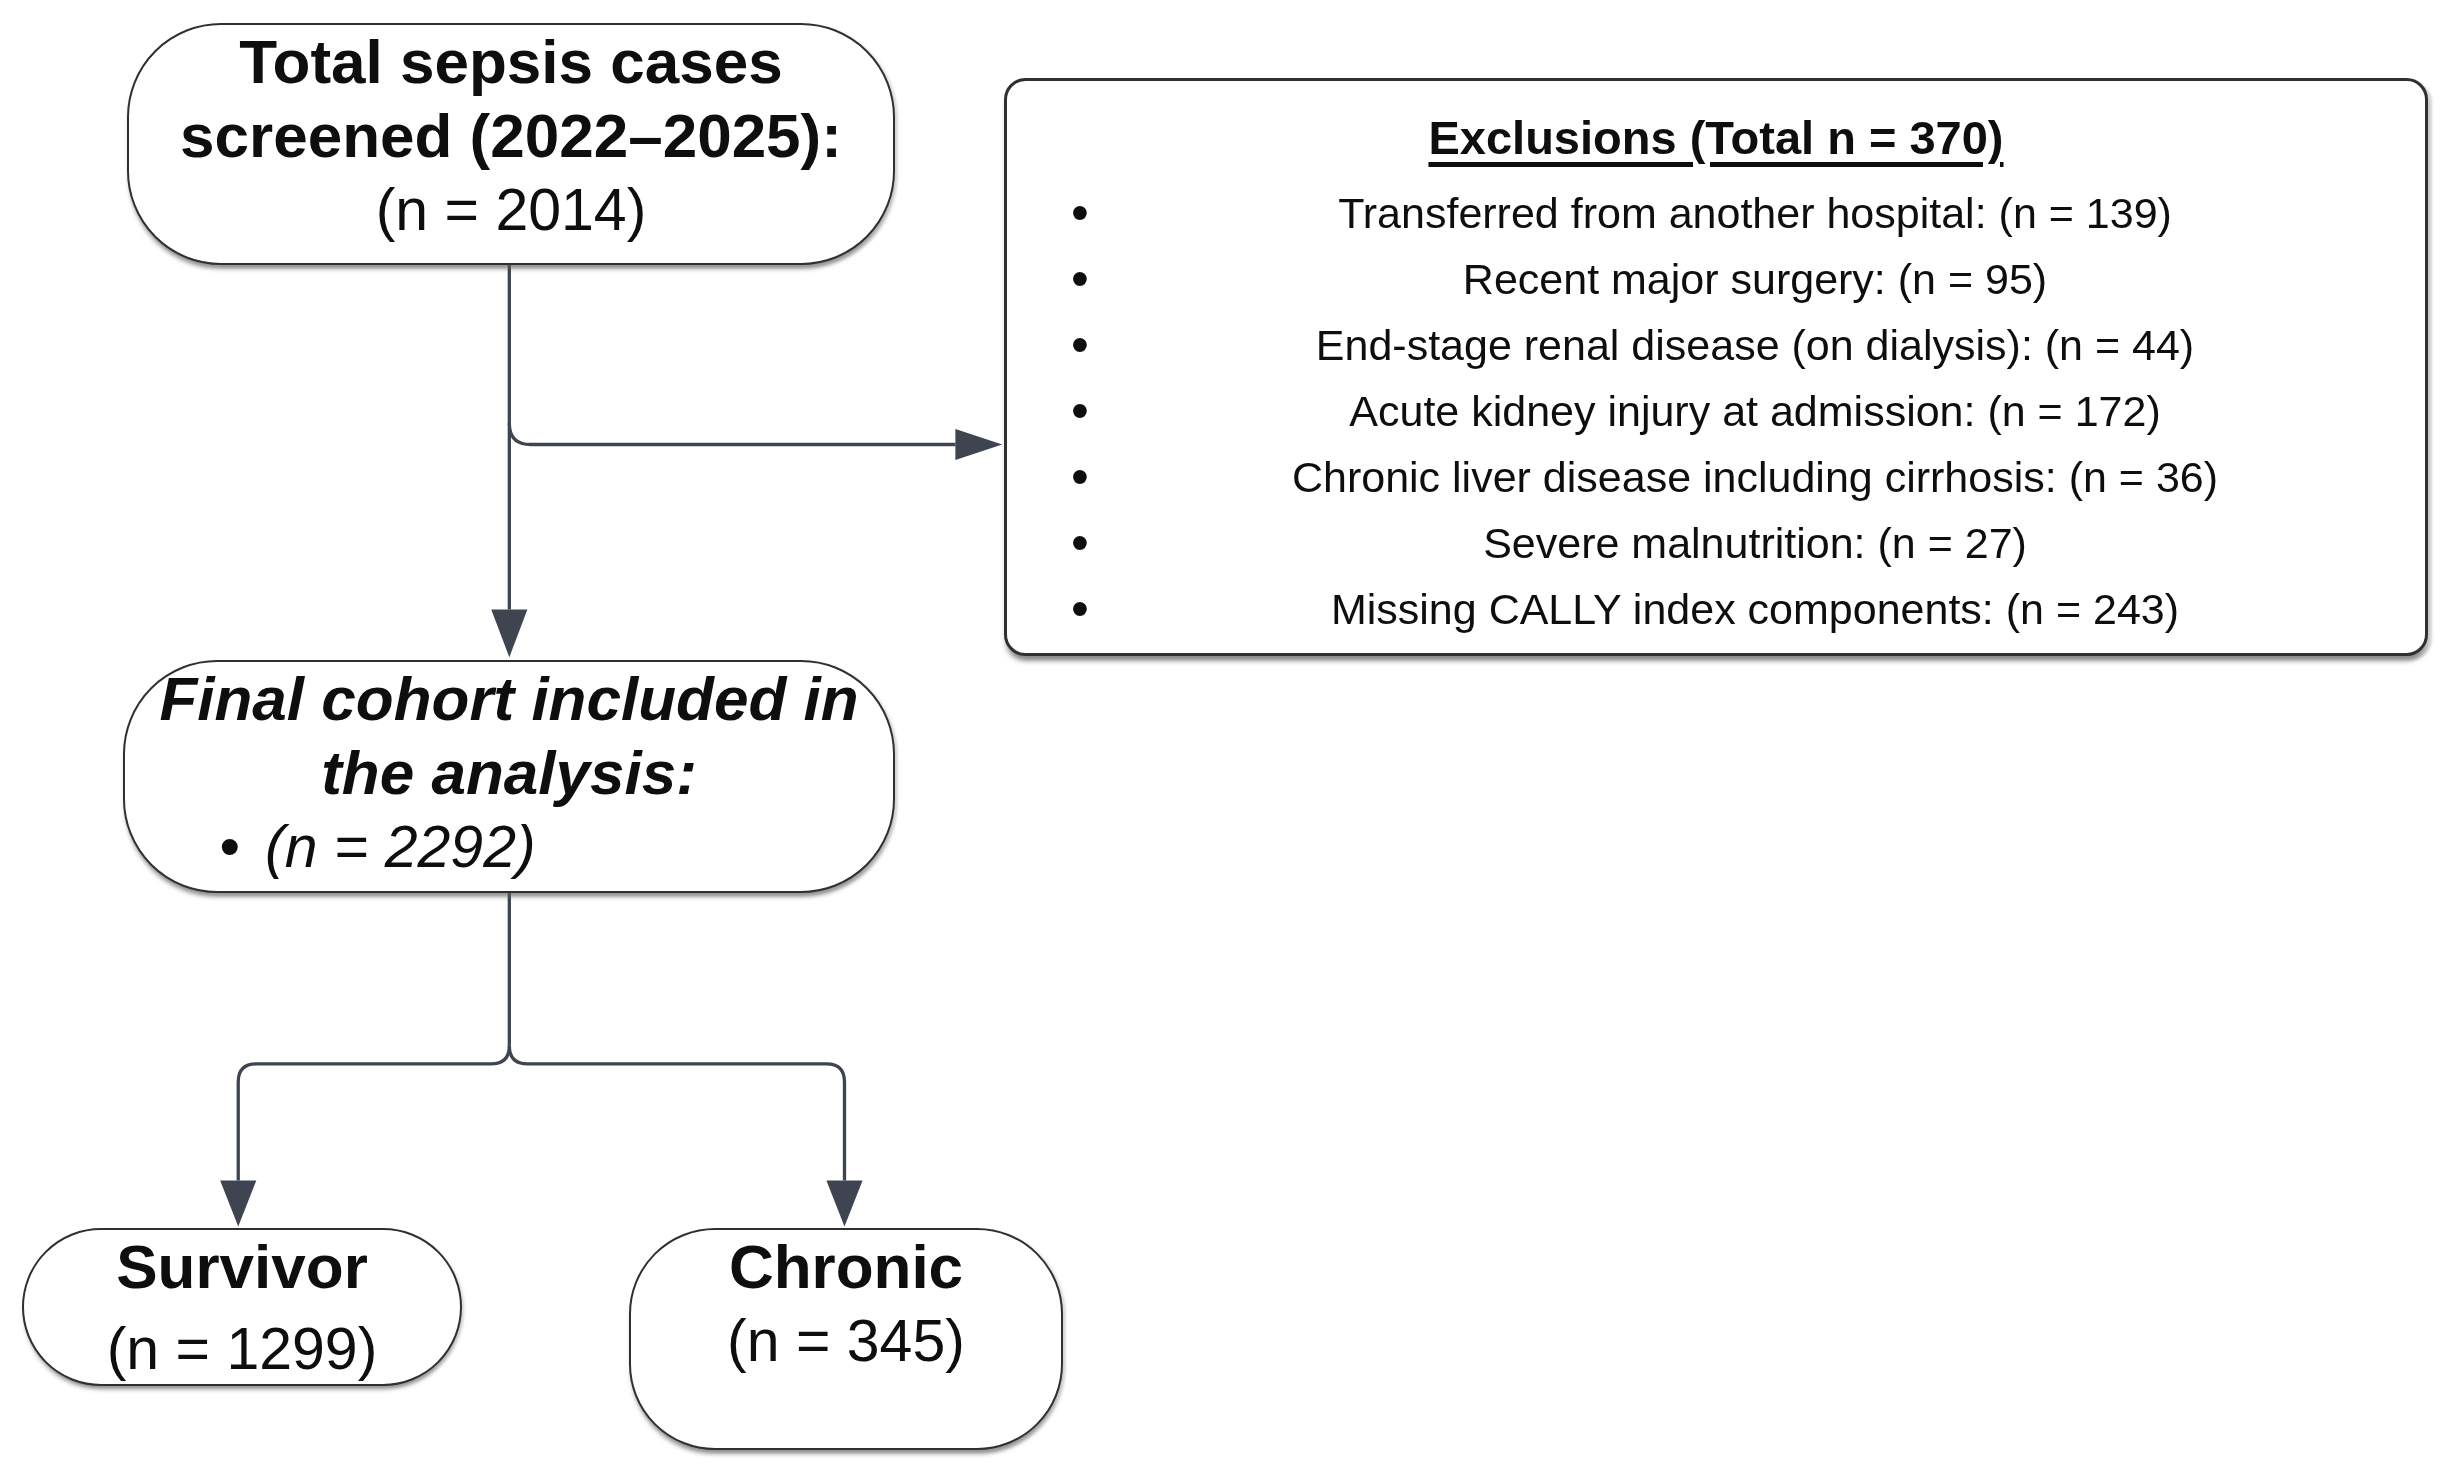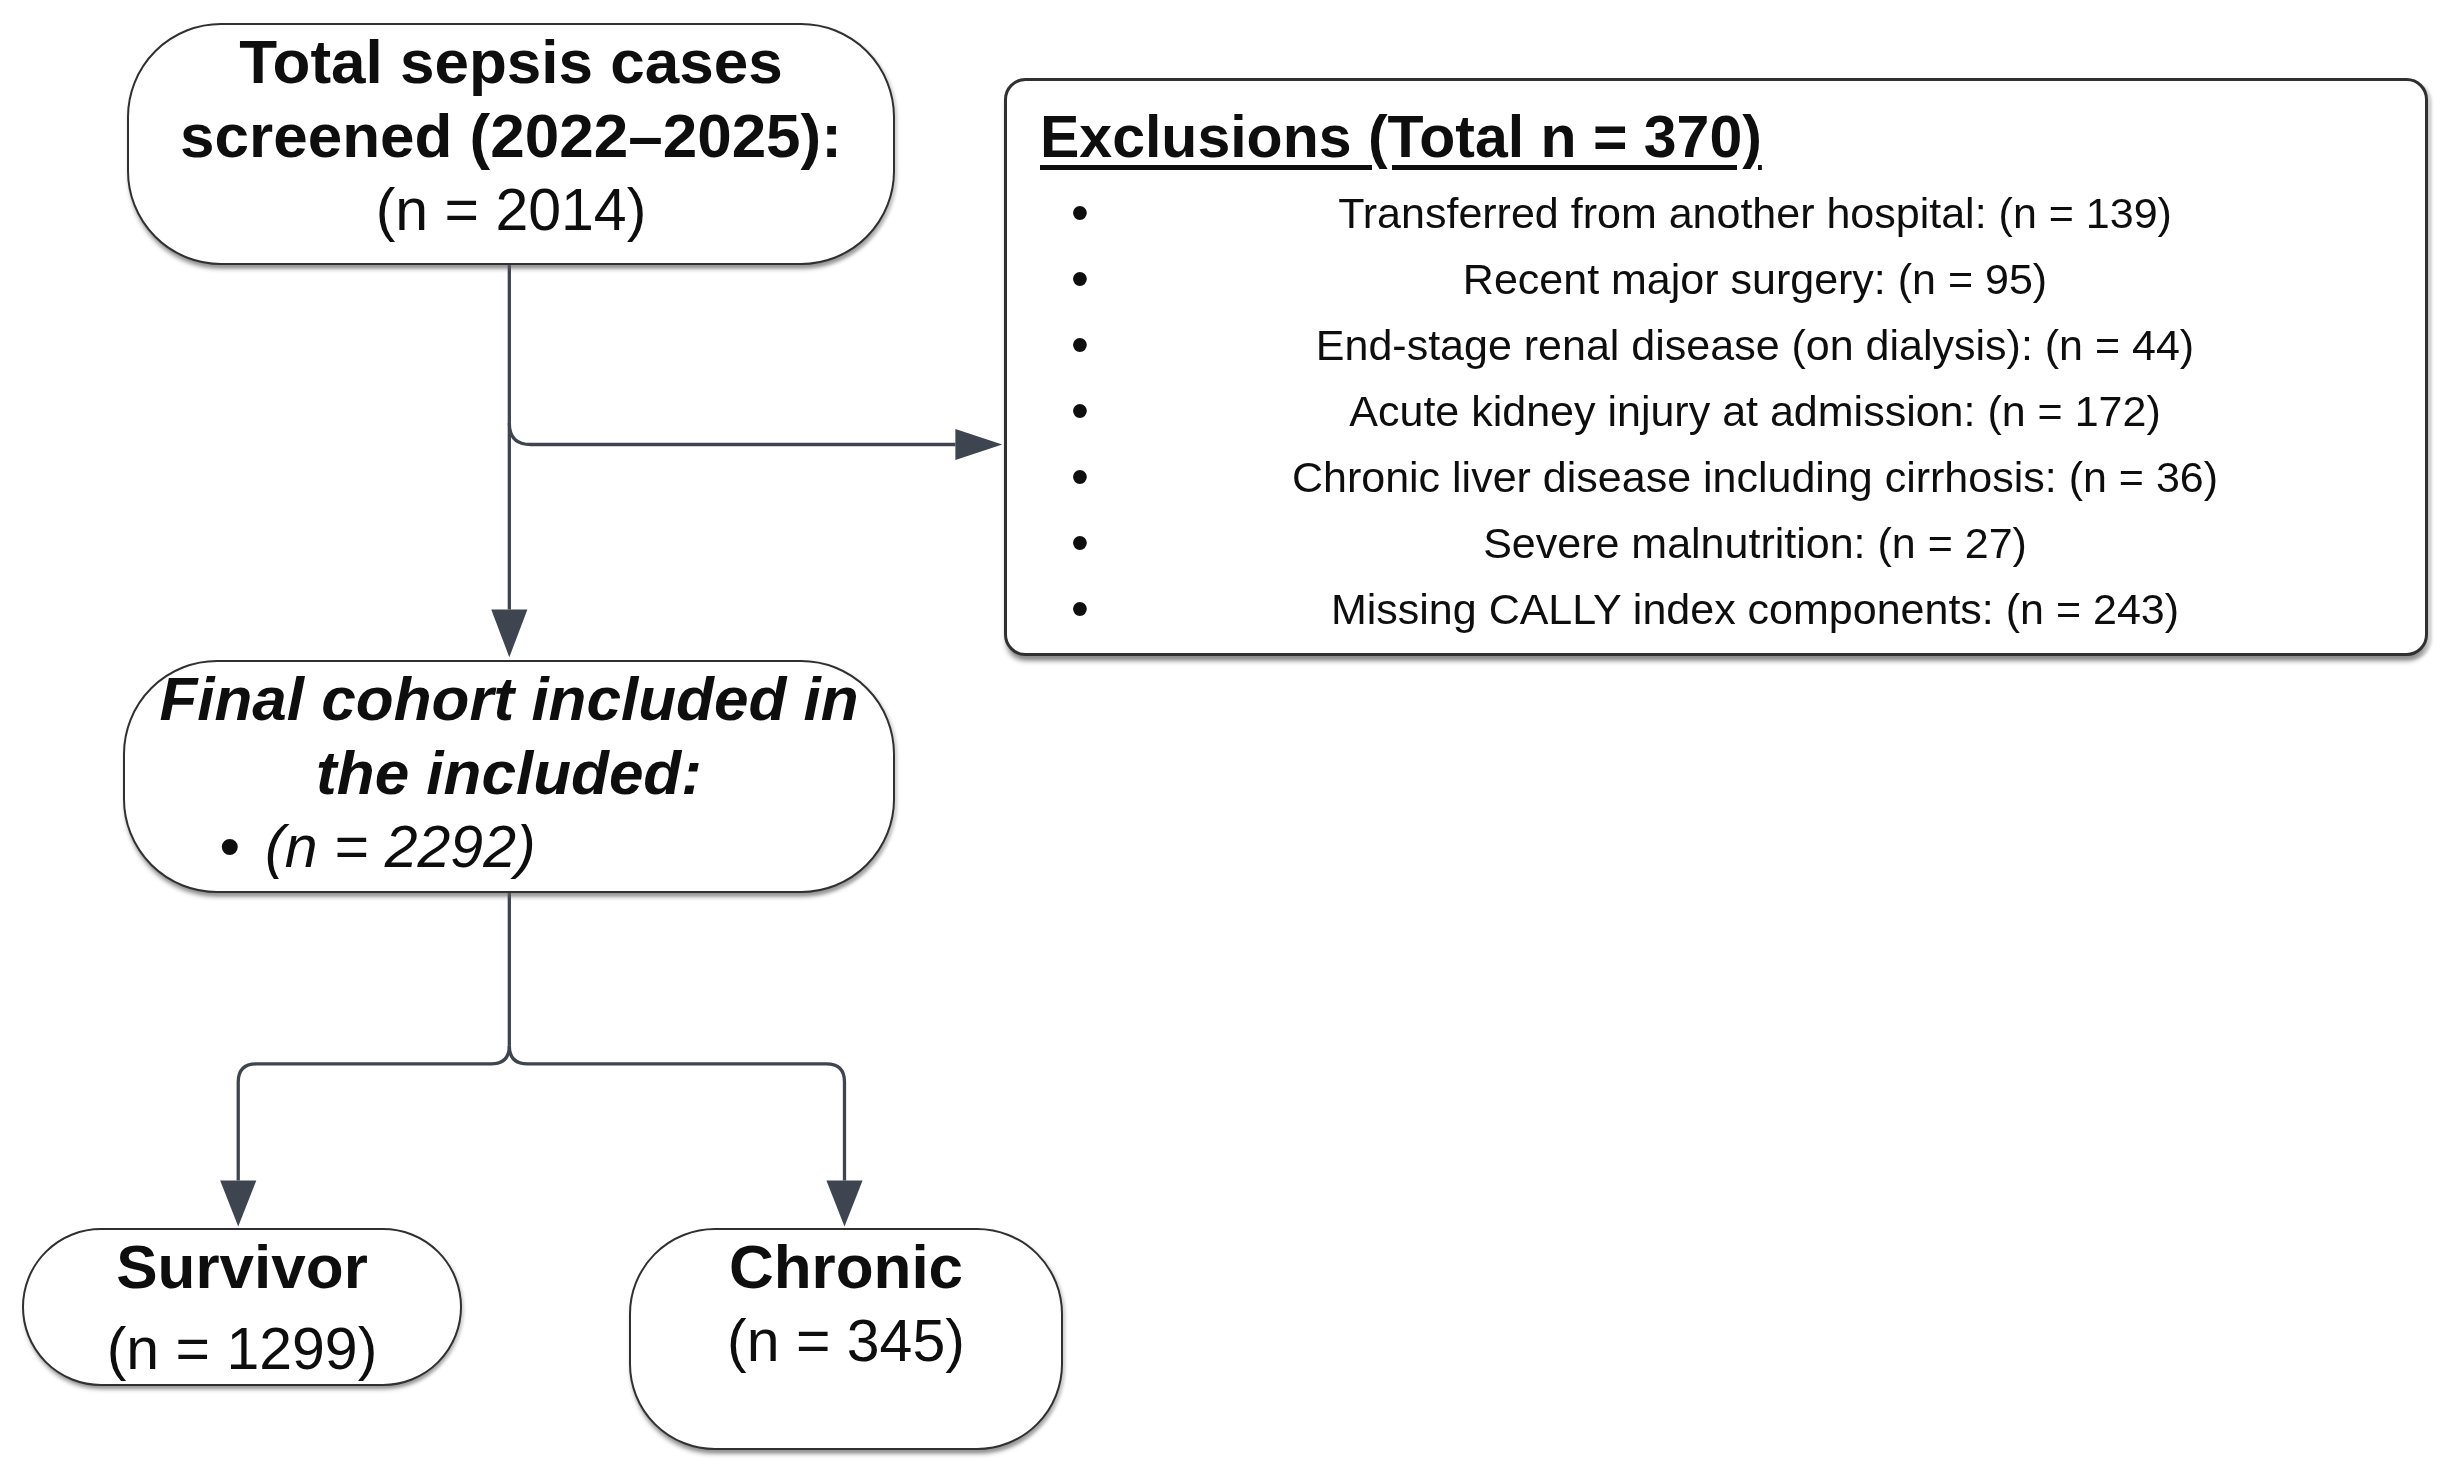--- a/index.html
+++ b/index.html
@@ -54,22 +54,22 @@
   #node-deceased{left:629px;top:1228px;width:434px;height:222px;}
 
   #node-exclusions{
     left:1004px;top:78px;width:1424px;height:578px;
     border-radius:21.4px;border-width:3.3px;
     justify-content:flex-start;align-items:stretch;
     padding:21.4px 33px 0 33px;
     box-shadow:0 6.6px 5px -2.5px rgba(90,90,90,0.6), 3.3px 3.3px 2.5px rgba(120,120,120,0.3);
   }
   .exc-title{
-    font-size:59px;font-weight:700;line-height:71px;
-    text-align:left;
+    font-size:47px;font-weight:700;line-height:71px;
+    text-align:center;
     text-decoration:underline;
     text-decoration-thickness:5px;
     text-underline-offset:8.2px;
     white-space:nowrap;
   }
   ul.exc-list{list-style:none;margin:6.6px 0 0 0;padding:0;}
   ul.exc-list li{
     position:relative;
     font-size:43px;font-weight:400;line-height:66px;
     padding-left:78px;white-space:nowrap;
@@ -116,21 +116,21 @@
       <li>End-stage renal disease (on dialysis): (n = 44)</li>
       <li>Acute kidney injury at admission: (n = 172)</li>
       <li>Chronic liver disease including cirrhosis: (n = 36)</li>
       <li>Severe malnutrition: (n = 27)</li>
       <li>Missing CALLY index components: (n = 243)</li>
     </ul>
   </div>
 
   <div class="node stadium" id="node-final">
     <div class="stadium-title">Final cohort included in</div>
-    <div class="stadium-title">the included:</div>
+    <div class="stadium-title">the analysis:</div>
     <div class="bullet-line">(n = 2292)</div>
   </div>
 
   <div class="node stadium-small node" id="node-survivor">
     <div class="stadium-title">Survivor</div>
     <div class="stadium-count">(n = 1299)</div>
   </div>
 
   <div class="node stadium-small node" id="node-deceased">
     <div class="stadium-title">Chronic</div>

